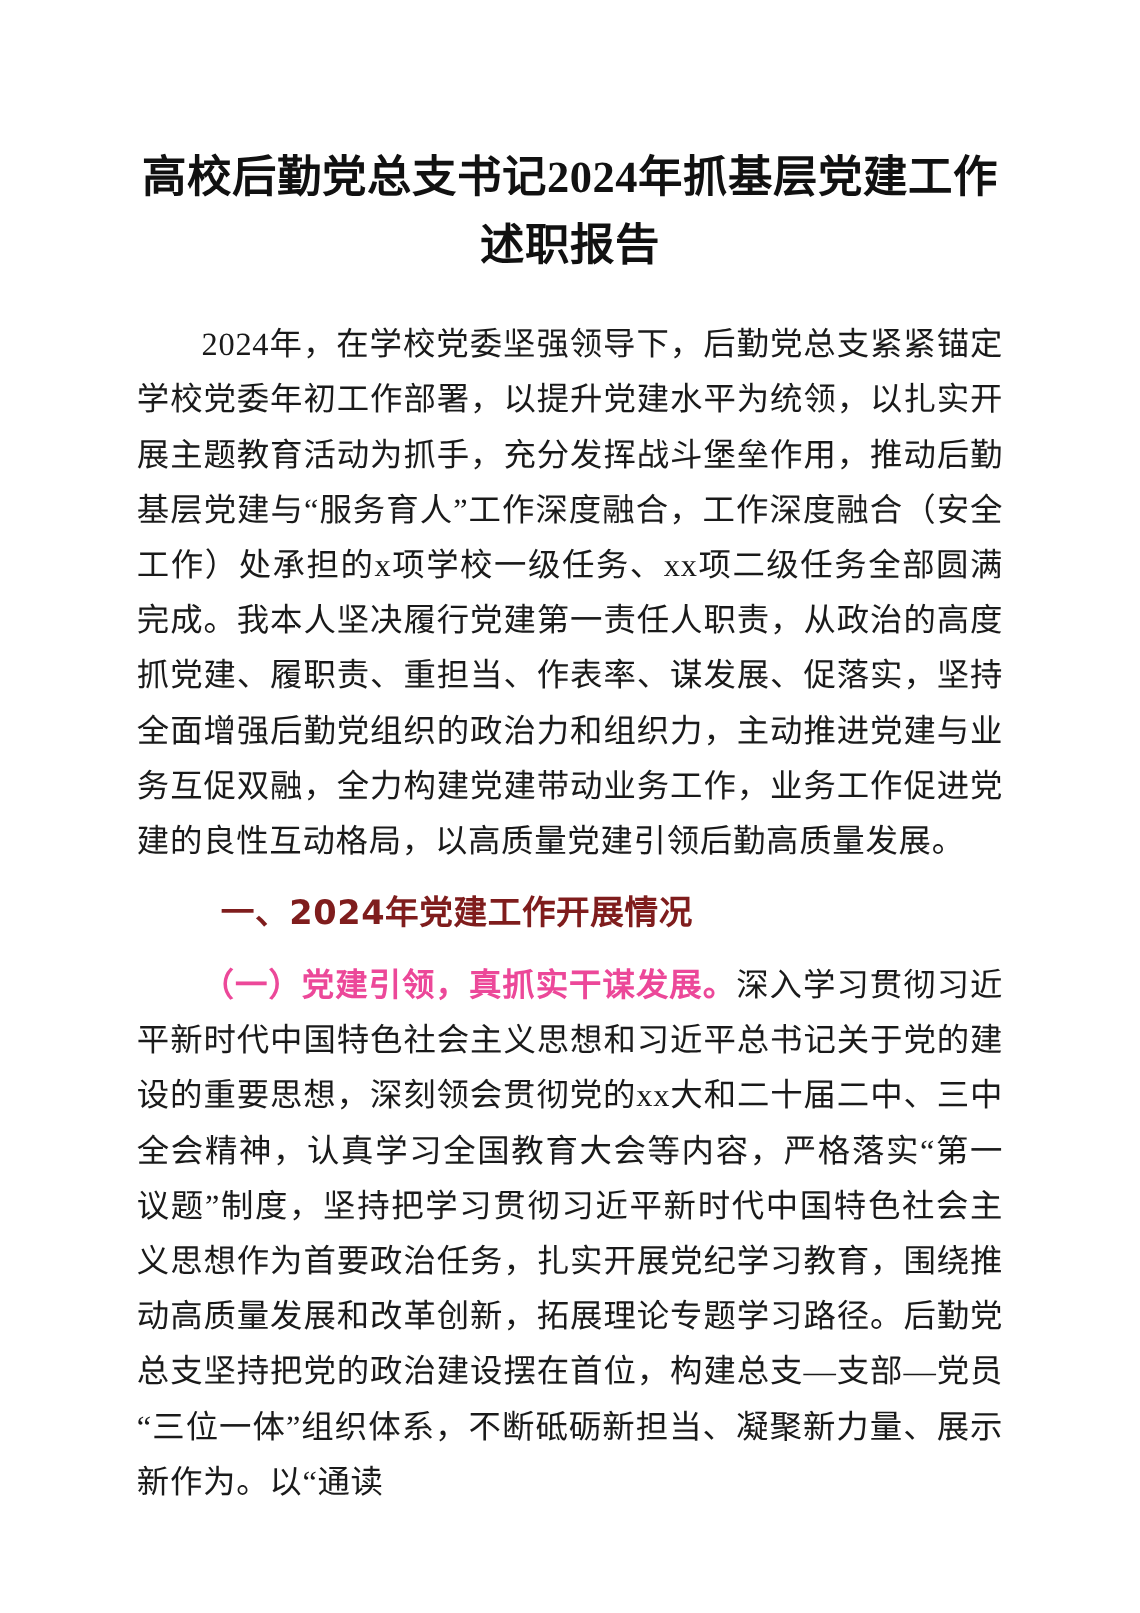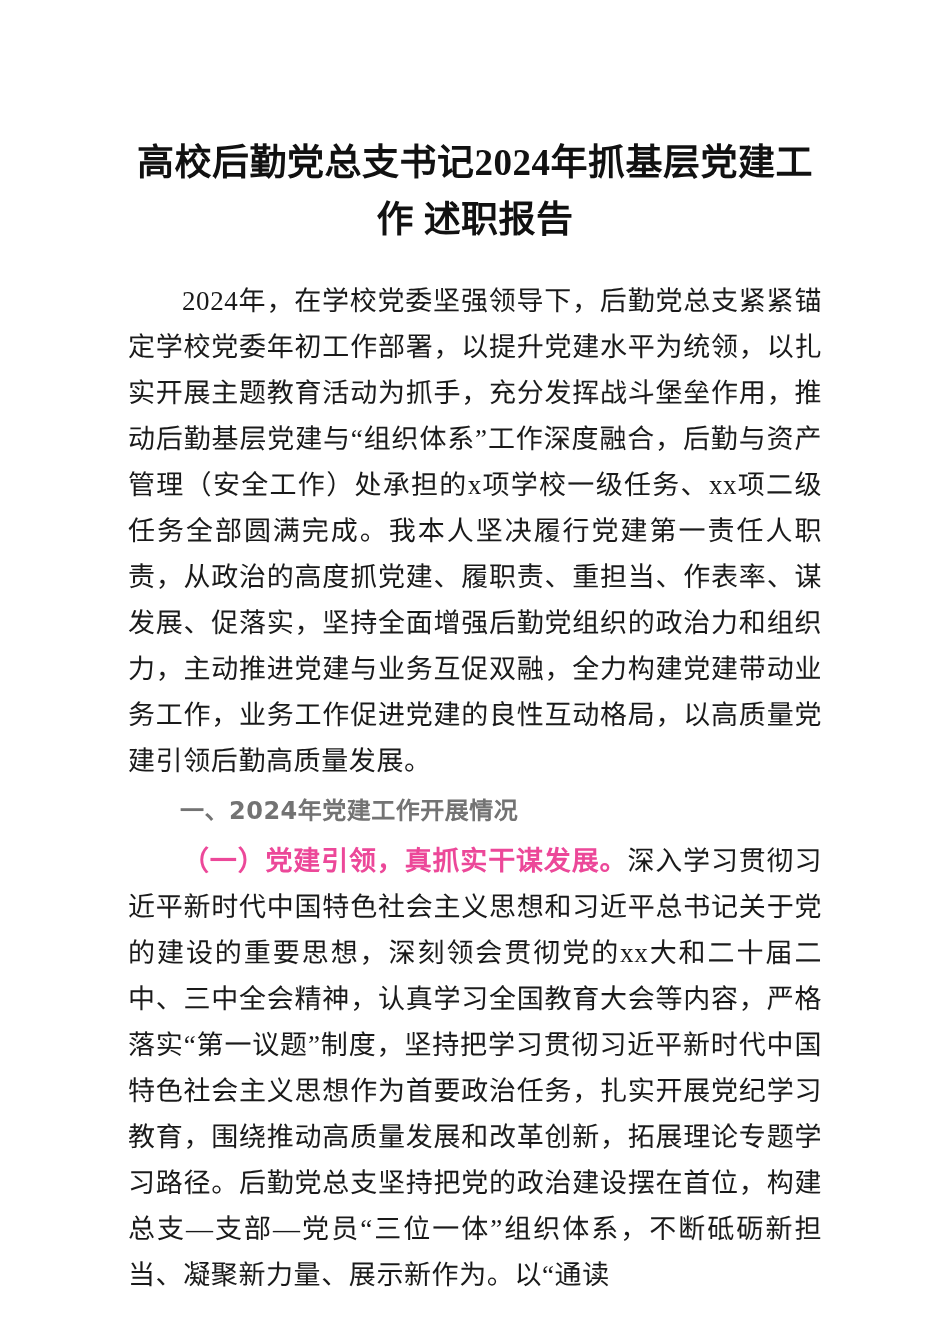--- a/index.html
+++ b/index.html
@@ -15,21 +15,21 @@
     color: #000000;
     overflow: hidden;
     position: relative;
     -webkit-font-smoothing: antialiased;
   }
 
   .page {
     width: 950px;
     height: 1148px;
     box-sizing: border-box;
-    padding: 16px;
+    padding: 2px;
     position: relative;
   }
 
   .doc-title {
     margin: 0;
     padding: 0 104px;
     padding-top: 118px;
     text-align: center;
     font-family: "Liberation Serif", "DejaVu Serif", serif;
     font-weight: 700;
@@ -58,44 +58,44 @@
     letter-spacing: 0.6px;
     word-break: break-all;
   }
 
   p.para .lead {
     font-weight: 700;
     color: #ec4899;
   }
 
   h2.section-heading {
-    margin: 4px;
+    margin: 14px;
     padding: 0;
     font-family: "DejaVu Sans", "Liberation Sans", sans-serif;
-    font-size: 24px;
+    font-size: 28px;
     line-height: 46px;
     font-weight: 700;
     text-indent: 2em;
     letter-spacing: 0.5px;
-    color: #737373;
+    color: #7f1d1d;
   }
 </style>
 </head>
 <body>
 
 <div class="page">
 
   <h1 class="doc-title">
     <span>高校后勤党总支书记2024年抓基层党建工作</span>
     <span>述职报告</span>
   </h1>
 
   <div class="body-block">
 
-    <p class="para">2024年，在学校党委坚强领导下，后勤党总支紧紧锚定学校党委年初工作部署，以提升党建水平为统领，以扎实开展主题教育活动为抓手，充分发挥战斗堡垒作用，推动后勤基层党建与“组织体系”工作深度融合，后勤与资产管理（安全工作）处承担的x项学校一级任务、xx项二级任务全部圆满完成。我本人坚决履行党建第一责任人职责，从政治的高度抓党建、履职责、重担当、作表率、谋发展、促落实，坚持全面增强后勤党组织的政治力和组织力，主动推进党建与业务互促双融，全力构建党建带动业务工作，业务工作促进党建的良性互动格局，以高质量党建引领后勤高质量发展。</p>
+    <p class="para">2024年，在学校党委坚强领导下，后勤党总支紧紧锚定学校党委年初工作部署，以提升党建水平为统领，以扎实开展主题教育活动为抓手，充分发挥战斗堡垒作用，推动后勤基层党建与“服务育人”工作深度融合，工作深度融合（安全工作）处承担的x项学校一级任务、xx项二级任务全部圆满完成。我本人坚决履行党建第一责任人职责，从政治的高度抓党建、履职责、重担当、作表率、谋发展、促落实，坚持全面增强后勤党组织的政治力和组织力，主动推进党建与业务互促双融，全力构建党建带动业务工作，业务工作促进党建的良性互动格局，以高质量党建引领后勤高质量发展。</p>
 
     <h2 class="section-heading">一、2024年党建工作开展情况</h2>
 
     <p class="para"><span class="lead">（一）党建引领，真抓实干谋发展。</span><span>深入学习贯彻习近平新时代中国特色社会主义思想和习近平总书记关于党的建设的重要思想，深刻领会贯彻党的xx大和二十届二中、三中全会精神，认真学习全国教育大会等内容，严格落实“第一议题”制度，坚持把学习贯彻习近平新时代中国特色社会主义思想作为首要政治任务，扎实开展党纪学习教育，围绕推动高质量发展和改革创新，拓展理论专题学习路径。后勤党总支坚持把党的政治建设摆在首位，构建总支—支部—党员“三位一体”组织体系，不断砥砺新担当、凝聚新力量、展示新作为。以“通读</span></p>
 
   </div>
 
 </div>
 
 </body></html>

